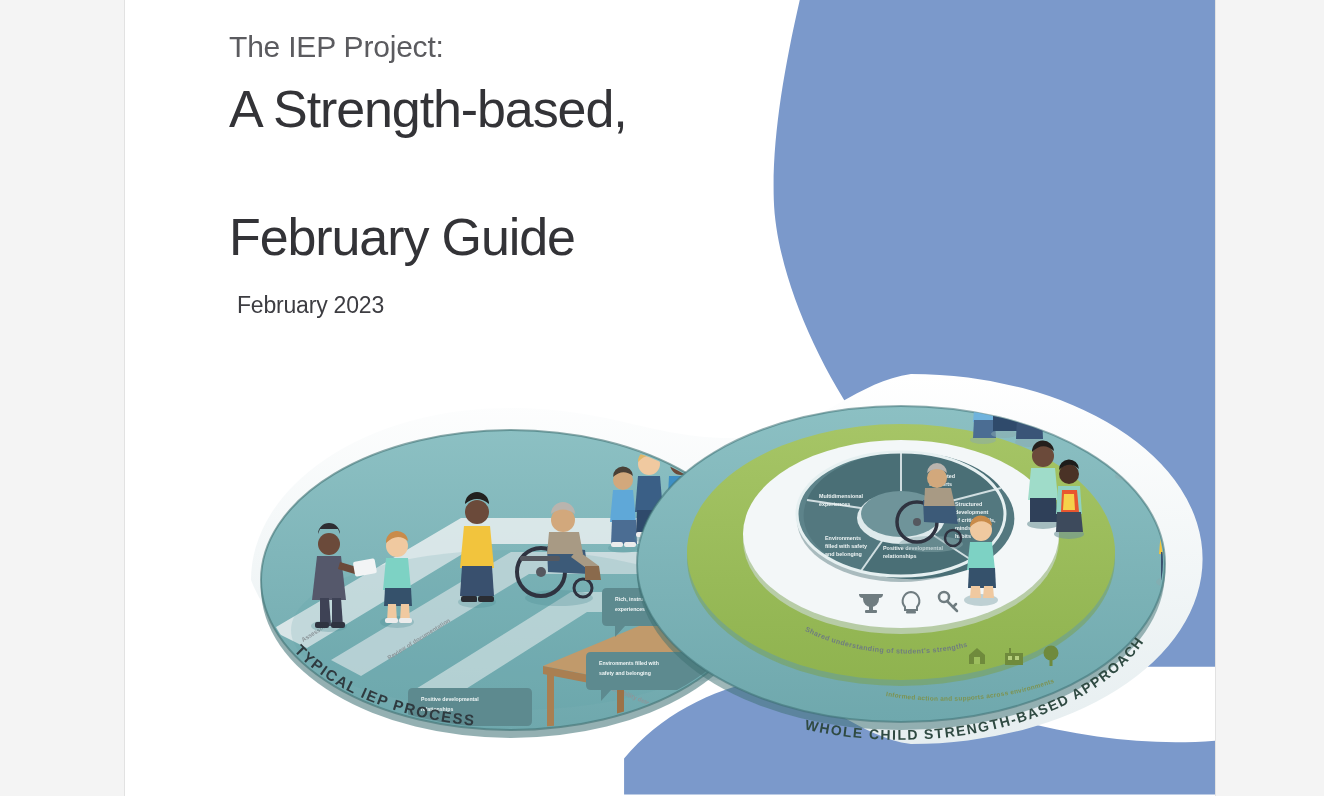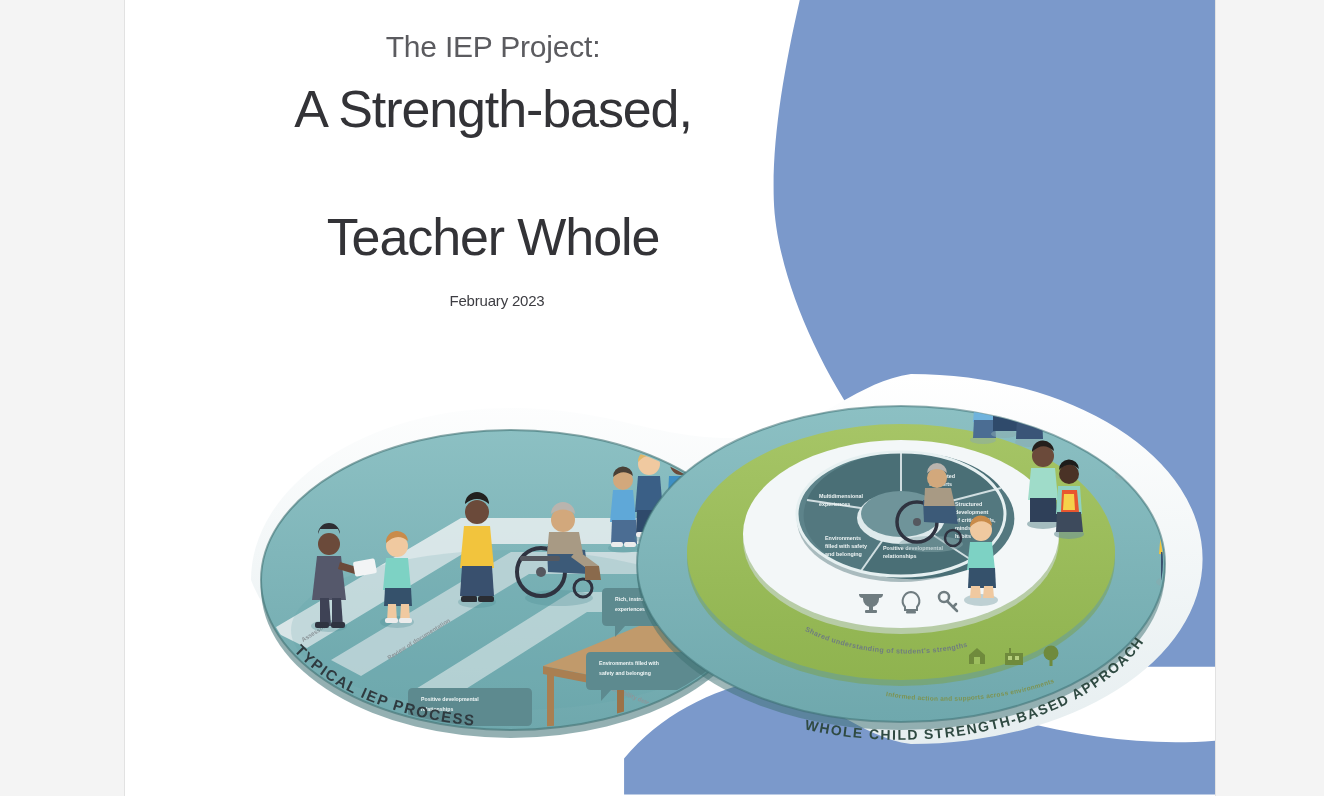--- a/index.html
+++ b/index.html
@@ -31,44 +31,43 @@
   .blue-field {
     position: absolute;
     inset: 0;
     z-index: 1;
     pointer-events: none;
   }
 
   
   .title-block {
     position: absolute;
-    left: 88px; top: 28px;
+    left: 104px; top: 28px;
     z-index: 5;
     width: 560px;
-    text-align: center;
   }
   .eyebrow {
     font-size: 30px;
     line-height: 1.26;
     font-weight: 400;
     color: #5b5b5f;
     letter-spacing: -0.2px;
   }
   .main-title {
     margin-top: 12px;
     font-size: 52px;
     line-height: 1.23;
     font-weight: 400;
     color: #333337;
     letter-spacing: -1.1px;
   }
   .date-line {
     margin-top: 22px;
     margin-left: 8px;
-    font-size: 15px;
+    font-size: 23px;
     font-weight: 400;
     color: #3d3d42;
     letter-spacing: -0.2px;
   }
 
   
   .illustration {
     position: absolute;
     left: 86px;
     top: 330px;
@@ -142,21 +141,21 @@
                C720,672 790,690 860,712
                C940,737 1020,748 1092,742
                L1092,796 Z" fill="#7b99cb"></path>
     </svg>
 
     <div class="title-block">
       <div class="eyebrow">The IEP Project:</div>
       <h1 class="main-title">
         <span>A Strength-based,</span><br>
         <br>
-        <span>Teacher Whole</span>
+        <span>February Guide</span>
       </h1>
       <div class="date-line">February 2023</div>
     </div>
 
     <div class="illustration">
       <svg viewBox="0 0 1000 466" preserveAspectRatio="xMidYMid meet">
         <defs>
           <clipPath id="leftPlatClip">
             <ellipse cx="300" cy="250" rx="248" ry="148"></ellipse>
           </clipPath>

